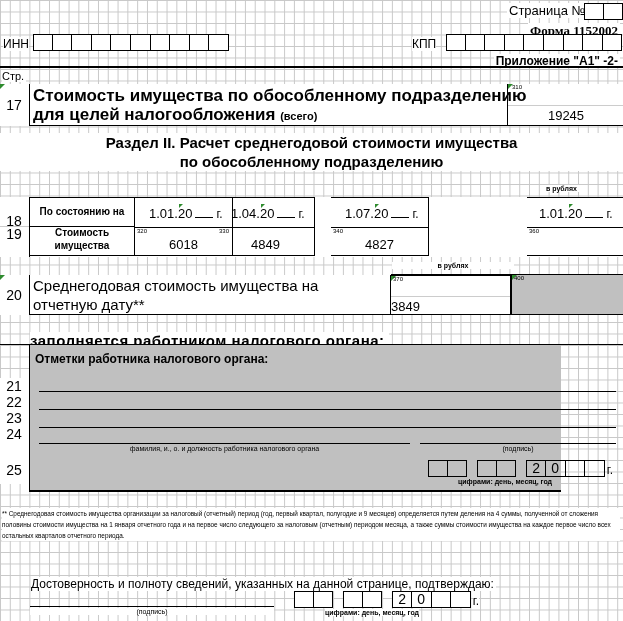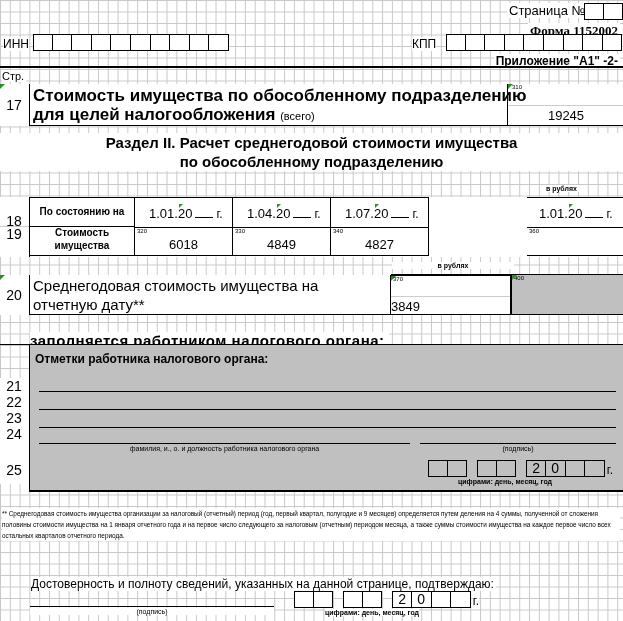--- a/index.html
+++ b/index.html
@@ -68,21 +68,21 @@
 <div class="abs white t" style="left:2px;top:70px;font-size:11px;padding-right:2px;">Стр.</div>
 
 <div class="abs white" style="left:0;top:84px;width:623px;height:42px;">
   <span class="corner"></span>
   <div class="rownum" style="left:0;top:13px;">17</div>
   <div class="abs" style="left:29px;top:0;width:1px;height:42px;background:#000;"></div>
   <div class="abs" style="left:29px;top:41px;width:594px;height:1px;background:#000;"></div>
   <div class="abs t" style="left:33px;top:2px;font-size:17px;font-weight:bold;">Стоимость имущества по обособленному подразделению</div>
   <div class="abs t" style="left:33px;top:21px;font-size:17px;font-weight:bold;">
     <span>для целей налогообложения</span>
-    <span style="font-size:11px;font-weight:normal;">(всего)</span>
+    <span style="font-size:11px;font-weight:bold;">(всего)</span>
   </div>
   <div class="abs" style="left:507px;top:0;width:116px;height:41px;border-left:1px solid #000;">
     <span class="corner"></span>
     <span class="code" style="left:4px;">310</span>
     <div class="abs" style="left:0;top:21px;width:116px;height:1px;background:#ccc;"></div>
     <div class="abs" style="left:0;top:24px;width:116px;text-align:center;font-size:13px;">19245</div>
   </div>
 </div>
 
 <div class="abs white" style="left:0;top:133px;width:623px;height:38px;">
@@ -105,21 +105,21 @@
 
   <div class="abs" style="left:135px;top:0;width:98px;height:59px;border:1px solid #000;border-left:none;box-sizing:border-box;">
     <div class="abs t" style="left:0;top:8px;width:97px;font-size:13px;">
       <span style="margin-left:14px;">1.01.20</span><span style="display:inline-block;width:18px;border-bottom:1px solid #000;margin:0 3px;"></span><span style="font-size:12px;">г.</span>
     </div>
     <span class="corner" style="left:44px;top:6px;border-top-width:4px;border-right-width:4px;"></span>
     <div class="abs" style="left:0;top:29px;width:97px;height:1px;background:#000;"></div>
     <span class="code" style="top:30px;">320</span>
     <div class="abs" style="left:0;top:39px;width:97px;text-align:center;font-size:13px;">6018</div>
   </div>
-  <div class="abs" style="left:233px;top:0;width:98px;height:59px;border:1px solid #000;border-left:none;box-sizing:border-box;">
+  <div class="abs" style="left:217px;top:0;width:98px;height:59px;border:1px solid #000;border-left:none;box-sizing:border-box;">
     <div class="abs t" style="left:0;top:8px;width:97px;font-size:13px;">
       <span style="margin-left:14px;">1.04.20</span><span style="display:inline-block;width:18px;border-bottom:1px solid #000;margin:0 3px;"></span><span style="font-size:12px;">г.</span>
     </div>
     <span class="corner" style="left:44px;top:6px;border-top-width:4px;border-right-width:4px;"></span>
     <div class="abs" style="left:0;top:29px;width:97px;height:1px;background:#000;"></div>
     <span class="code" style="top:30px;">330</span>
     <div class="abs" style="left:0;top:39px;width:97px;text-align:center;font-size:13px;">4849</div>
   </div>
   <div class="abs" style="left:331px;top:0;width:98px;height:59px;border:1px solid #000;border-left:none;box-sizing:border-box;">
     <div class="abs t" style="left:0;top:8px;width:97px;font-size:13px;">
@@ -156,21 +156,21 @@
   </div>
   <div class="abs gray" style="left:511px;top:0;width:112px;height:40px;border-bottom:1px solid #000;border-left:1px solid #000;box-sizing:border-box;">
     <span class="corner"></span>
     <span class="code">400</span>
   </div>
 </div>
 <div class="abs" style="left:391px;top:274px;width:232px;height:1px;background:#000;"></div>
 
 <div class="abs white t" style="left:30px;top:332px;font-size:15px;font-weight:bold;letter-spacing:0.5px;padding-right:4px;">заполняется работником налогового органа:</div>
 <div class="abs" style="left:0;top:344px;width:623px;height:1px;background:#000;"></div>
-<div class="abs gray" style="left:29px;top:345px;width:594px;height:147px;border-left:1px solid #000;border-bottom:2px solid #000;box-sizing:border-box;">
+<div class="abs gray" style="left:29px;top:345px;width:532px;height:147px;border-left:1px solid #000;border-bottom:2px solid #000;box-sizing:border-box;">
   <div class="abs t" style="left:5px;top:7px;font-size:12px;font-weight:bold;">Отметки работника налогового органа:</div>
   <div class="hline" style="left:9px;top:46px;width:577px;"></div>
   <div class="hline" style="left:9px;top:64px;width:577px;"></div>
   <div class="hline" style="left:9px;top:82px;width:577px;"></div>
   <div class="hline" style="left:9px;top:98px;width:371px;"></div>
   <div class="hline" style="left:390px;top:98px;width:196px;"></div>
   <div class="abs t" style="left:9px;width:371px;top:100px;text-align:center;font-size:7px;">фамилия, и., о. и должность работника налогового органа</div>
   <div class="abs t" style="left:390px;width:196px;top:100px;text-align:center;font-size:7px;">(подпись)</div>
 
   <div class="abs" style="left:398px;top:115px;display:flex;align-items:flex-start;">

